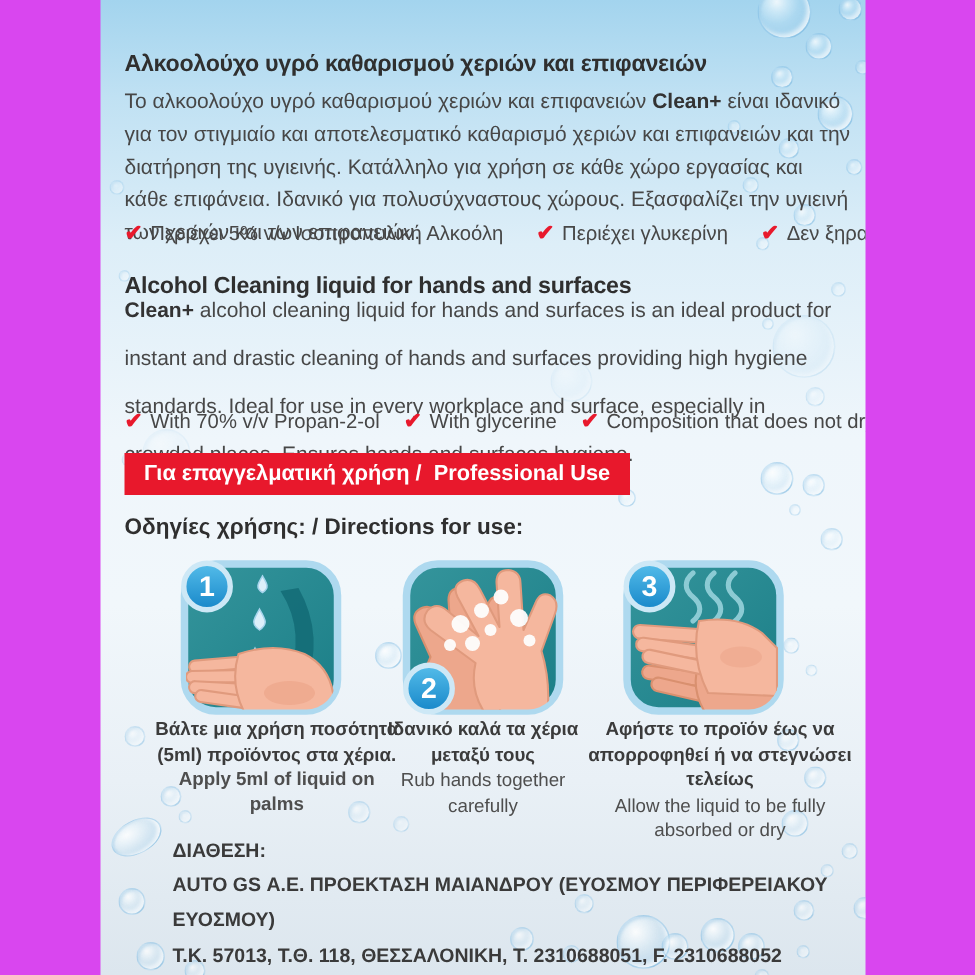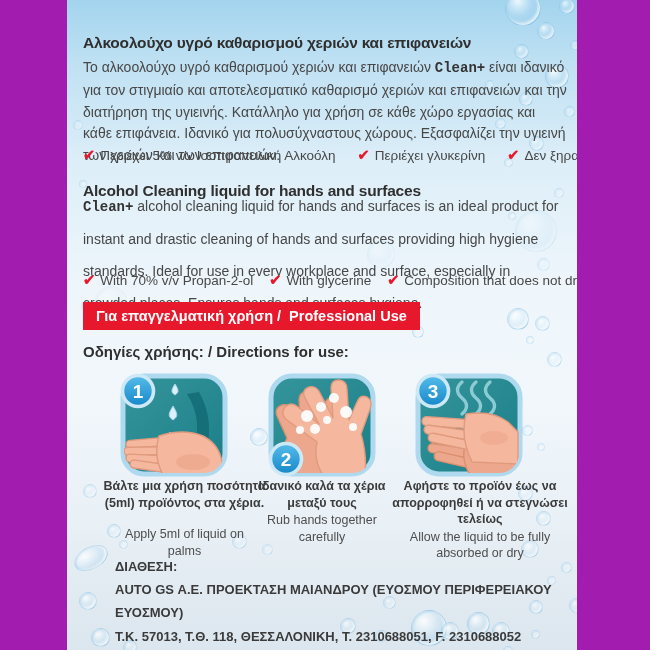--- a/index.html
+++ b/index.html
@@ -1,45 +1,45 @@
 <!DOCTYPE html>
 <html><head>
 <meta charset="utf-8">
 <style>
   html,body{margin:0;padding:0;background:#ffffff;overflow:hidden;}
-  .page{position:relative;width:650px;height:650px;background:#a21caf;font-family:"Liberation Sans",sans-serif;}
+  .page{position:relative;width:650px;height:650px;background:#d946ef;font-family:"Liberation Sans",sans-serif;}
   .canvas{position:absolute;left:67px;top:0;width:510px;height:650px;overflow:hidden;
     background:linear-gradient(180deg,#a3d4ee 0%,#c0e1f3 10%,#ddeef8 25%,#eff6fb 45%,#f1f7fb 62%,#e9f0f6 80%,#e1eaf1 92%,#dce6ee 100%);}
   .bubbles-layer{position:absolute;inset:0;z-index:1;}
   .content{position:absolute;inset:0;z-index:2;}
   .bubble{position:absolute;border-radius:50%;pointer-events:none;
     background:radial-gradient(circle at 35% 30%, rgba(255,255,255,.95) 0%, rgba(240,250,255,.55) 22%, rgba(185,222,243,.30) 45%, rgba(150,200,232,.40) 68%, rgba(109,175,216,.62) 82%, rgba(222,242,252,.5) 92%, rgba(255,255,255,.15) 100%);
     box-shadow:inset -2px -2px 3px rgba(255,255,255,.85), inset 1px 1px 2px rgba(120,180,220,.35);
     border:1px solid rgba(130,190,228,.35);}
   .bubble.oval{transform:rotate(-28deg) scaleY(.62);}
   .abs{position:absolute;}
   .greek-heading{left:16px;top:34px;font-size:15.5px;font-weight:bold;color:#2f2f2f;letter-spacing:-.2px;}
   .greek-body{left:16px;top:57px;width:484px;font-size:14px;line-height:21.8px;color:#474747;}
-  .brand{font-weight:bold;color:#333333;font-family:Liberation Mono, monospace;}
+  .brand{font-weight:bold;color:#333333;}
   .features{left:16px;display:flex;align-items:baseline;font-size:13.5px;color:#474747;white-space:nowrap;}
   .greek-features{top:147px;gap:22px;}
   .english-features{top:272px;gap:16px;}
   .check{color:#e8192c;font-weight:bold;margin-right:5px;font-size:14.5px;}
   .english-heading{left:16px;top:182px;font-size:15.5px;font-weight:bold;color:#2f2f2f;letter-spacing:-.2px;}
   .english-body{left:16px;top:190px;width:478px;font-size:14px;line-height:32px;color:#474747;}
   .banner{left:16px;top:302px;height:28px;background:#e8182c;color:#ffffff;font-weight:bold;font-size:14.5px;
     display:inline-flex;align-items:center;padding:0 13px;white-space:pre;}
   .directions{left:16px;top:343px;font-size:15px;font-weight:bold;color:#2f2f2f;}
   .step-square{position:absolute;top:372px;width:110px;height:106px;}
   .sq1{left:52px;} .sq2{left:200px;} .sq3{left:347px;}
   .caption{position:absolute;top:478px;text-align:center;}
   .cap1{left:25px;width:185px;} .cap2{left:190px;width:130px;} .cap3{left:323px;width:180px;}
   .caption .gr{font-weight:bold;font-size:12.5px;line-height:16.5px;color:#3b3b3b;}
   .caption .en{font-size:12.5px;line-height:16.5px;color:#4e4e4e;margin-top:1px;}
-  .cap1 .en{width:150px;margin:15px auto 0;}
+  .cap1 .en{width:150px;margin:0 auto 0;font-weight:bold;}
   .cap2 .en{width:118px;margin:1px auto 0;}
   .footer{left:48px;top:555px;font-size:13px;font-weight:bold;color:#3a3a3a;line-height:23.2px;}
 </style>
 </head>
 <body>
 
 <div class="page">
   <div class="canvas">
     <div class="bubbles-layer">
         <div class="bubble" style="left: 438px; top: -10px; width: 34px; height: 34px; opacity: 0.85;"></div>

